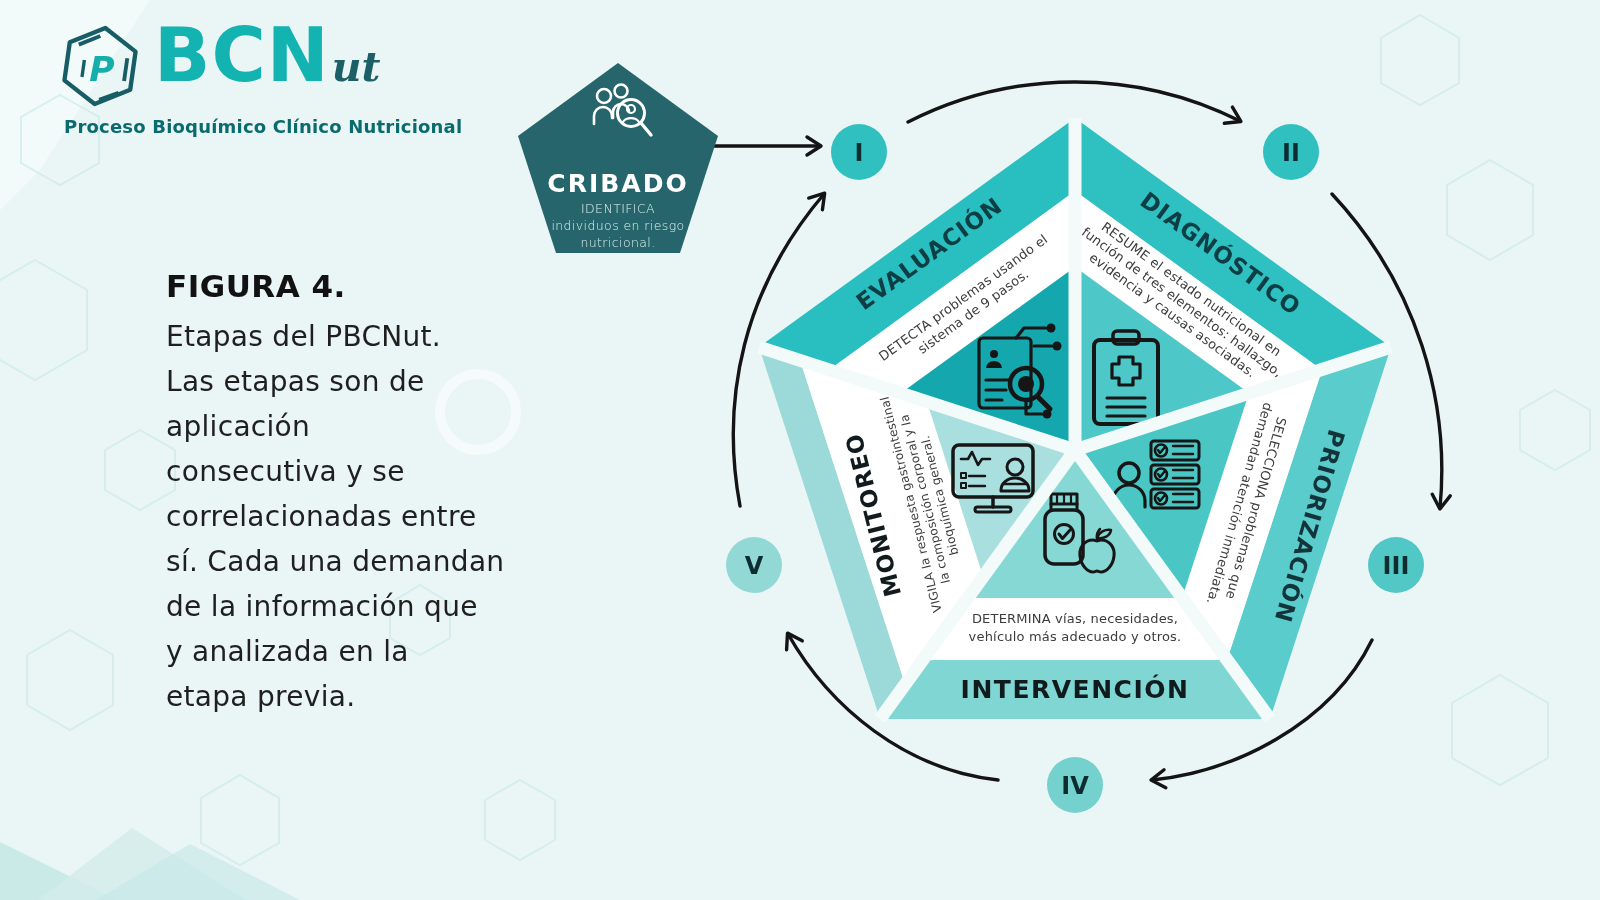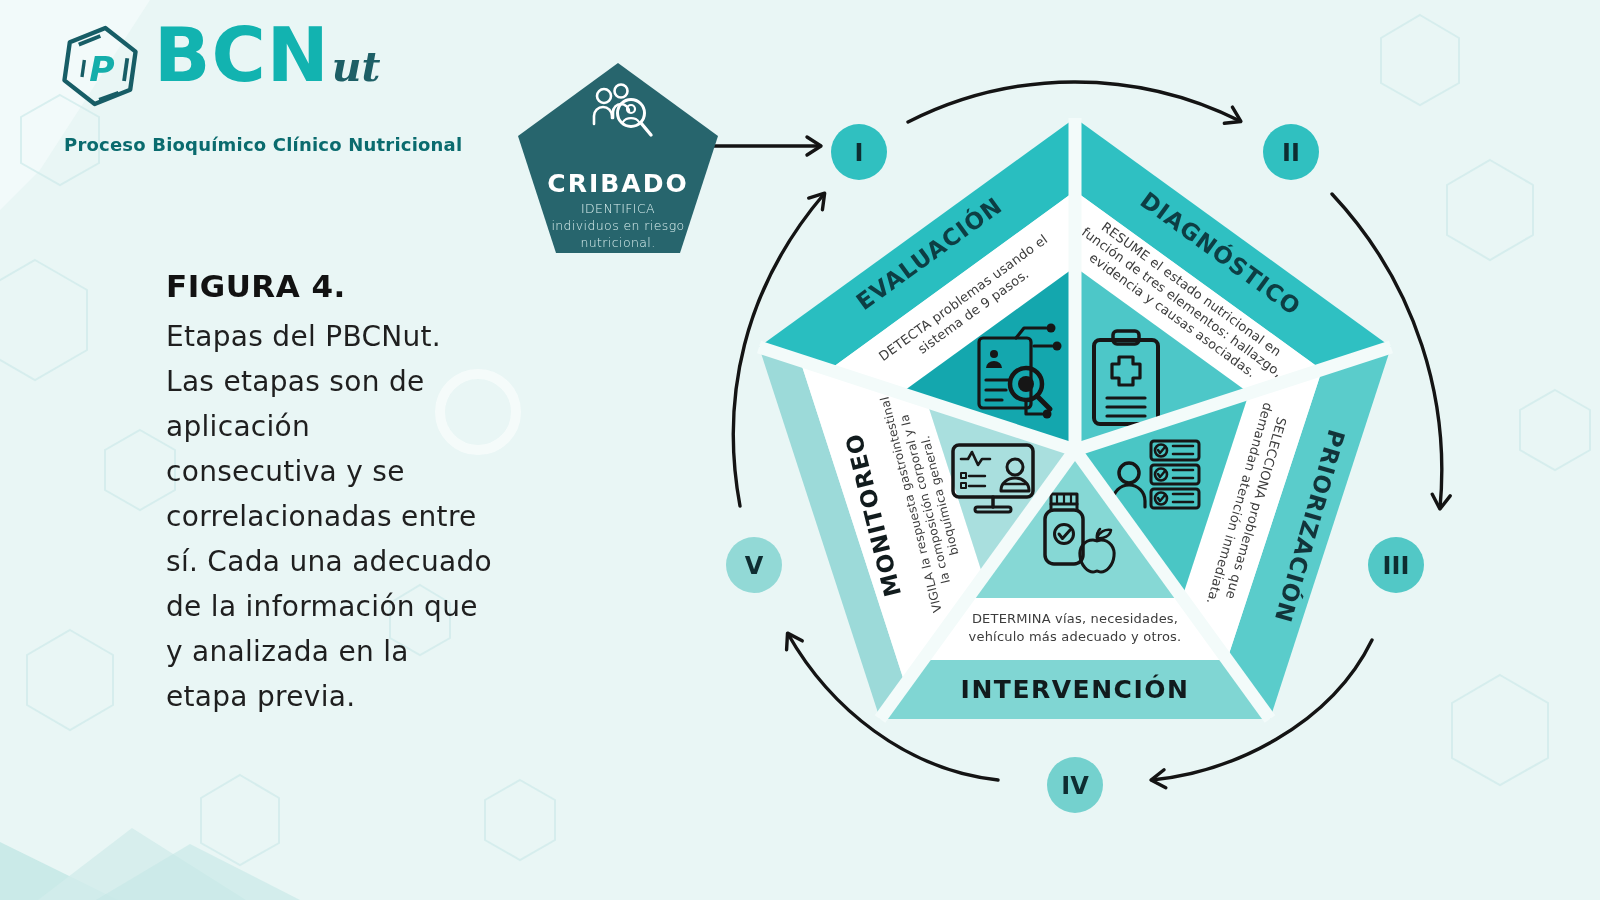--- a/index.html
+++ b/index.html
@@ -6,21 +6,21 @@
   .canvas{position:relative;width:1600px;height:900px;overflow:hidden;
     background:#e9f6f5;font-family:"DejaVu Sans","Liberation Sans",sans-serif;}
   .diagram-svg{position:absolute;left:0;top:0;}
   
   .logo{position:absolute;left:52px;top:16px;}
   .logo-row{display:flex;align-items:flex-start;}
   .brand{margin-left:6px;margin-top:2px;white-space:nowrap;}
   .bcn{font-size:74px;font-weight:800;color:#12b3b0;letter-spacing:1px;line-height:1;text-align:right;}
   .ut{font-family:"DejaVu Serif","Liberation Serif",serif;font-style:italic;font-weight:700;
       font-size:41px;color:#1d5f66;margin-left:2px;}
-  .tagline{font-size:18px;font-weight:700;color:#0a6b6e;margin-top:18px;margin-left:12px;letter-spacing:.2px;}
+  .tagline{font-size:18px;font-weight:700;color:#0a6b6e;margin-top:0;margin-left:12px;letter-spacing:.2px;}
   
   .figure-text{position:absolute;left:166px;top:268px;width:400px;color:#1f1f1f;}
   .ftitle{font-size:31px;font-weight:800;color:#121212;margin-bottom:10px;letter-spacing:.5px;}
   .fline{font-size:28px;line-height:45px;letter-spacing:.3px;}
   
   text{font-family:"DejaVu Sans","Liberation Sans",sans-serif;}
   .stitle{font-size:23px;font-weight:800;letter-spacing:1px;text-anchor:middle;}
   .stitle-big{font-size:25px;font-weight:800;letter-spacing:1.5px;text-anchor:middle;}
   .sdesc{font-size:13px;fill:#3c3c3c;text-anchor:middle;letter-spacing:.2px;}
   .sdesc-sm{font-size:12px;fill:#3c3c3c;text-anchor:middle;letter-spacing:.2px;}
@@ -268,19 +268,19 @@
   <div class="tagline">Proceso Bioquímico Clínico Nutricional</div>
 </div>
 
 <div class="figure-text">
   <div class="ftitle">FIGURA 4.</div>
   <div class="fline">Etapas del PBCNut.</div>
   <div class="fline">Las etapas son de</div>
   <div class="fline">aplicación</div>
   <div class="fline">consecutiva y se</div>
   <div class="fline">correlacionadas entre</div>
-  <div class="fline">sí. Cada una adecuado</div>
+  <div class="fline">sí. Cada una demandan</div>
   <div class="fline">de la información que</div>
   <div class="fline">y analizada en la</div>
   <div class="fline">etapa previa.</div>
 </div>
 
 </div>
 
 </body></html>

